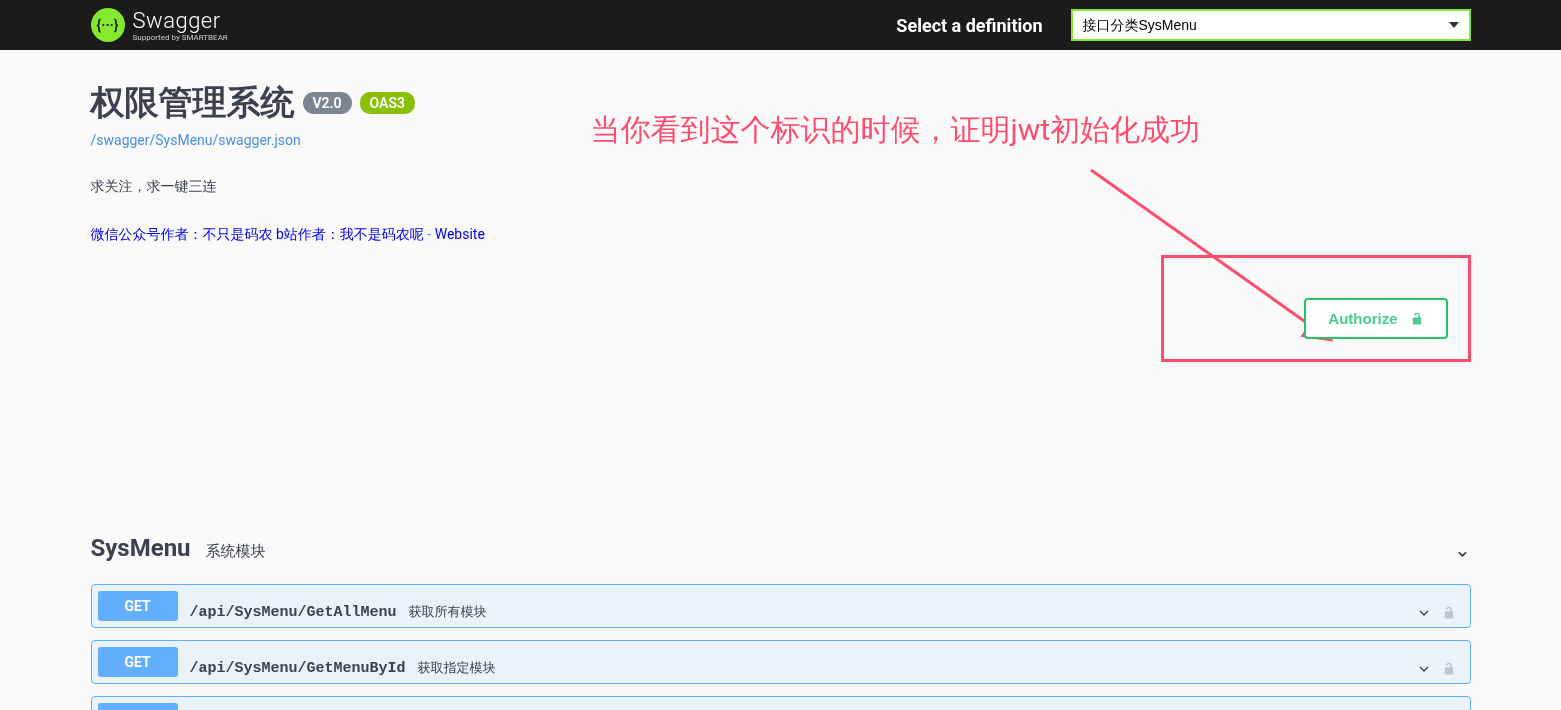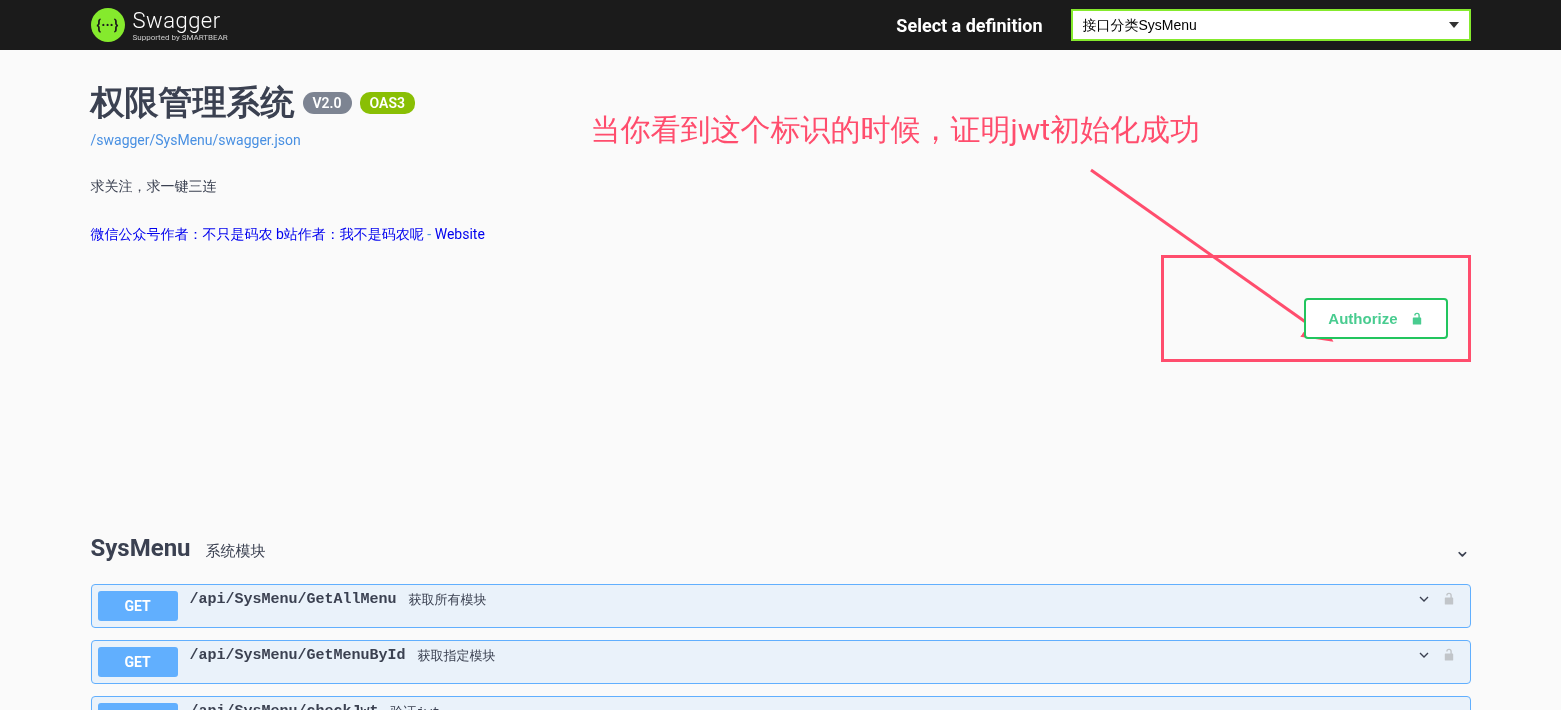--- a/index.html
+++ b/index.html
@@ -27,21 +27,21 @@
 .annotation{position:absolute;top:60px;left:520px;color:#ff4d6d;font-size:30px;font-weight:400;white-space:nowrap}
 .arrow-svg{position:absolute;top:110px;left:1010px;pointer-events:none}
 .auth-box{position:absolute;top:205px;right:20px;border:3px solid #ff4d6d;padding:40px 20px 20px 140px}
 .auth-btn{border:2px solid #22c55e;background:#fff;color:#49cc90;font-weight:700;padding:10px 22px;font-size:15px;border-radius:4px;display:flex;align-items:center;gap:12px;cursor:pointer}
 .lock-icon{width:14px;height:16px}
 .section{margin-top:280px}
 .section-header{display:flex;align-items:baseline;gap:15px;padding:10px 0;cursor:pointer}
 .section-title{font-size:24px;font-weight:700;color:#3b4151}
 .section-sub{font-size:15px;color:#3b4151}
 .section-chevron{margin-left:auto;font-size:20px;transform:rotate(180deg)}
-.op{border:1px solid #61affe;background:rgba(97,175,254,0.1);border-radius:4px;margin-top:12px;display:flex;align-items:flex-start;padding:6px;cursor:pointer}
+.op{border:1px solid #61affe;background:rgba(97,175,254,0.1);border-radius:4px;margin-top:12px;display:flex;align-items:flex-end;padding:6px;cursor:pointer}
 .op-method{background:#61affe;color:#fff;font-weight:700;font-size:14px;padding:7px 0;width:80px;text-align:center;border-radius:3px}
 .op-path{font-family:"Courier New",monospace;font-weight:600;font-size:15px;margin-left:12px;color:#3b4151}
 .op-summary{font-family:"Courier New",monospace;font-size:13px;margin-left:12px;color:#3b4151}
 .op-right{margin-left:auto;display:flex;align-items:center;gap:10px;padding-right:8px}
 .chevron-down{width:16px;height:16px}
 .lock-small{width:14px;height:16px;opacity:0.5}
 a{text-decoration:none}
 </style>
 </head>
 <body>

